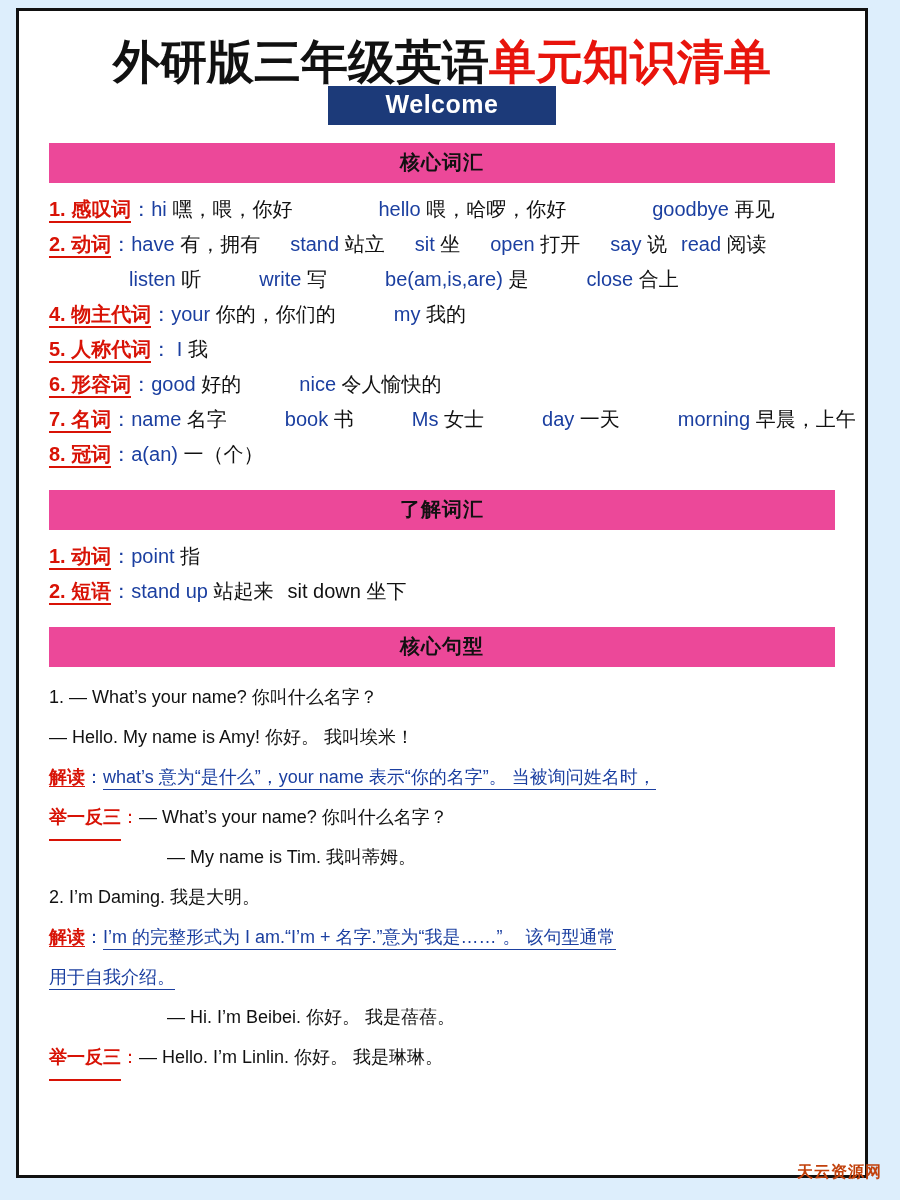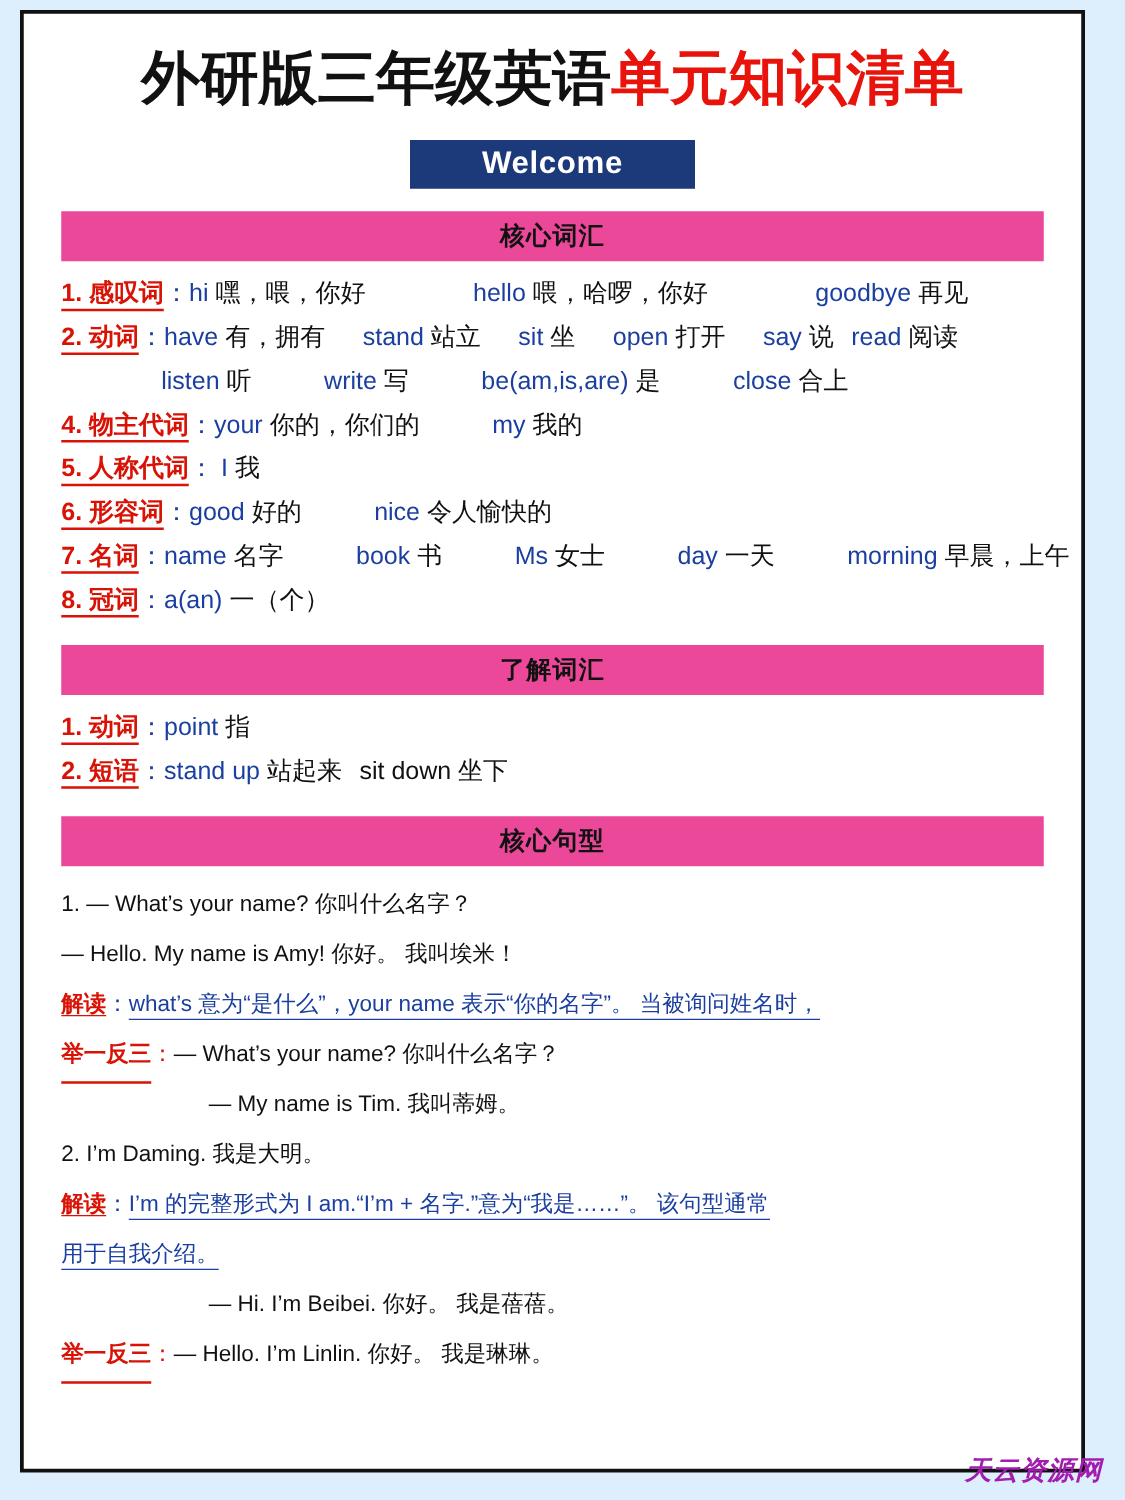--- a/index.html
+++ b/index.html
@@ -37,21 +37,21 @@
     margin-top: 26px;
     line-height: 1.05;
     white-space: nowrap;
   }
   .title .black { color: #111111; }
   .title .red   { color: #e8140c; }
 
   .welcome-wrap {
     display: flex;
     justify-content: center;
-    margin-top: 26px;
+    margin-top: 0;
   }
   .welcome {
     background: #1c3a79;
     color: #ffffff;
     font-size: 25px;
     font-weight: bold;
     padding: 4px 58px 6px 58px;
     line-height: 1.15;
     letter-spacing: 0.5px;
   }
@@ -137,26 +137,25 @@
     padding-bottom: 12px;
   }
   .eg .etag-colon { color: #d81306; }
   .eg.pad { padding-left: 118px; }
 
   
   .watermark {
     position: absolute;
     right: 18px;
     top: 1162px;
-    font-size: 21px;
-    color: #a21caf;
+    font-size: 16px;
+    color: #c2410c;
     font-weight: bold;
     letter-spacing: 1px;
     white-space: nowrap;
-    font-style: italic;
   }
 </style>
 </head>
 <body>
 
 <div class="page">
   <div class="inner">
 
     <div class="title">
       <span class="black">外研版三年级英语</span><span class="red">单元知识清单</span>

